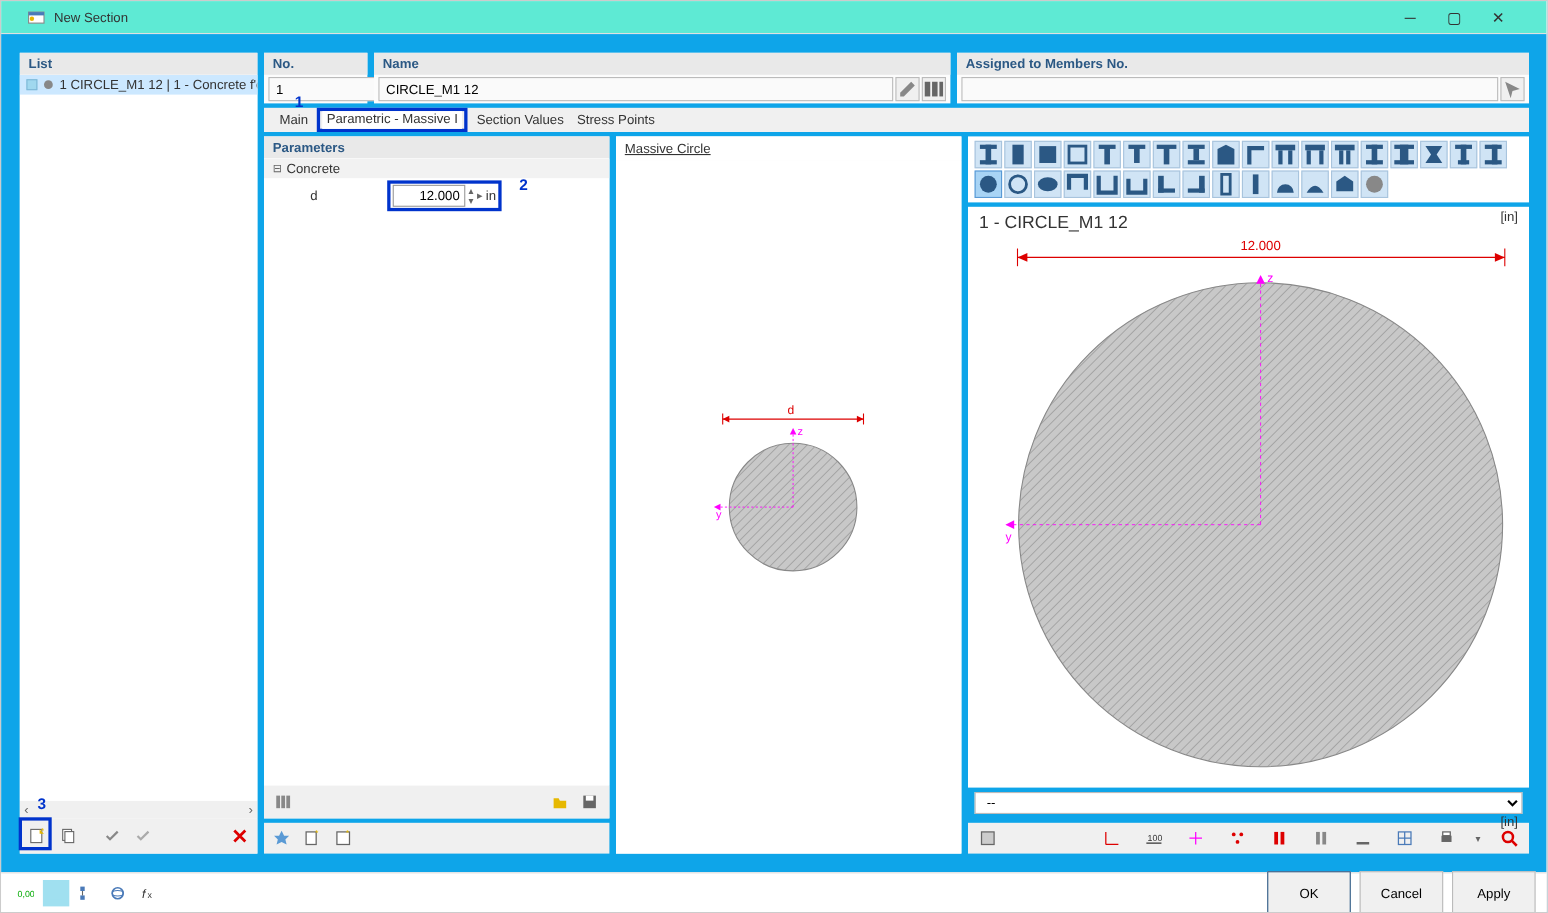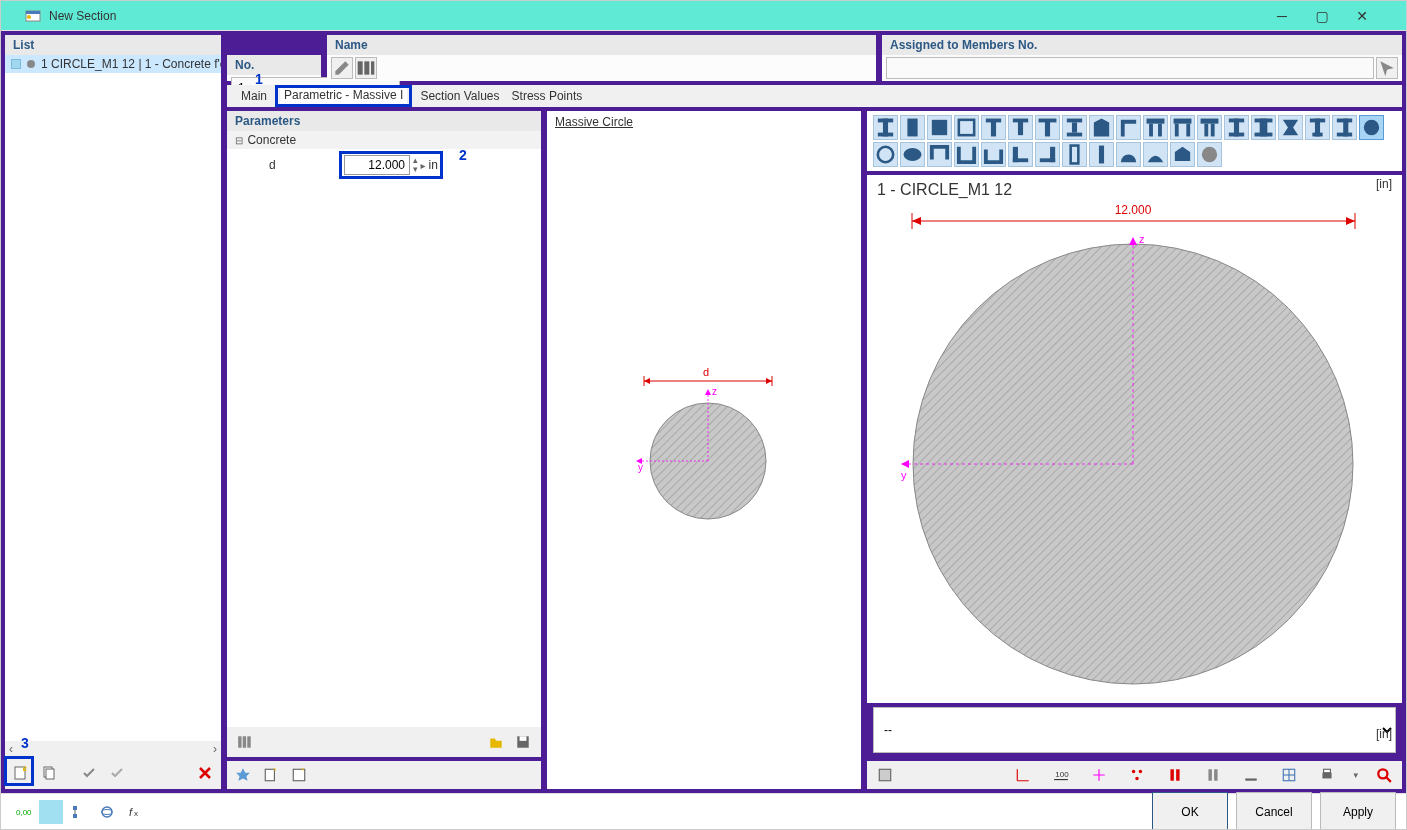--- a/index.html
+++ b/index.html
@@ -31,22 +31,22 @@
       justify-content: center;
     }
     .title-bar .title { flex: 1; font-size: 12px; color: #333; }
     .win-buttons { display: flex; gap: 20px; padding-right: 10px; }
     .win-buttons span { font-size: 14px; cursor: default; width: 20px; text-align: center; }
 
     
     .main-container {
       display: flex;
       height: calc(100% - 30px - 36px);
-      background: #4c1d95;
-      padding: 4px;
+      background: #0ea5e9;
+      padding: 17px;
       gap: 6px;
     }
 
     
     .panel {
       background: #fcfcfc;
       display: flex;
       flex-direction: column;
     }
     .panel-header {
@@ -82,21 +82,21 @@
       align-items: center;
       justify-content: center;
       border: 1px solid transparent;
       cursor: pointer;
     }
     .icon-btn svg { width: 16px; height: 16px; }
 
     
     .right-area { flex: 1; display: flex; flex-direction: column; gap: 4px; }
     .top-row { display: flex; gap: 6px; height: 46px; }
-    .no-panel { width: 94px; margin-top: 20px; }
+    .no-panel { width: 94px; }
     .name-panel { flex: 1; }
     .assigned-panel { width: 520px; }
     .field-wrap { padding: 2px 4px 4px 4px; display: flex; gap: 2px; align-items: center; }
     .text-input {
       flex: 1;
       height: 22px;
       border: 1px solid #bbb;
       padding: 0 6px;
       font-size: 12px;
       background: #fafafa;
@@ -277,20 +277,21 @@
     <div class="top-row">
       <div class="panel no-panel">
         <div class="panel-header">No.</div>
         <div class="field-wrap">
           <input class="text-input" value="1" style="">
         </div>
       </div>
       <div class="panel name-panel">
         <div class="panel-header">Name</div>
         <div class="field-wrap">
+          <input class="text-input" value="CIRCLE_M1 12" style="">
           <span class="small-icon-btn">
               <svg viewBox="0 0 12 12">
                 <path d="M2 10 L2 8 L8 2 L10 4 L4 10 Z" fill="#888"></path>
               </svg>
             </span>
           <span class="small-icon-btn">
               <svg viewBox="0 0 12 12">
                 <rect x="1" y="2" width="3" height="8" fill="#666"></rect>
                 <rect x="5" y="2" width="3" height="8" fill="#666"></rect>
                 <rect x="9" y="2" width="2" height="8" fill="#666"></rect>

